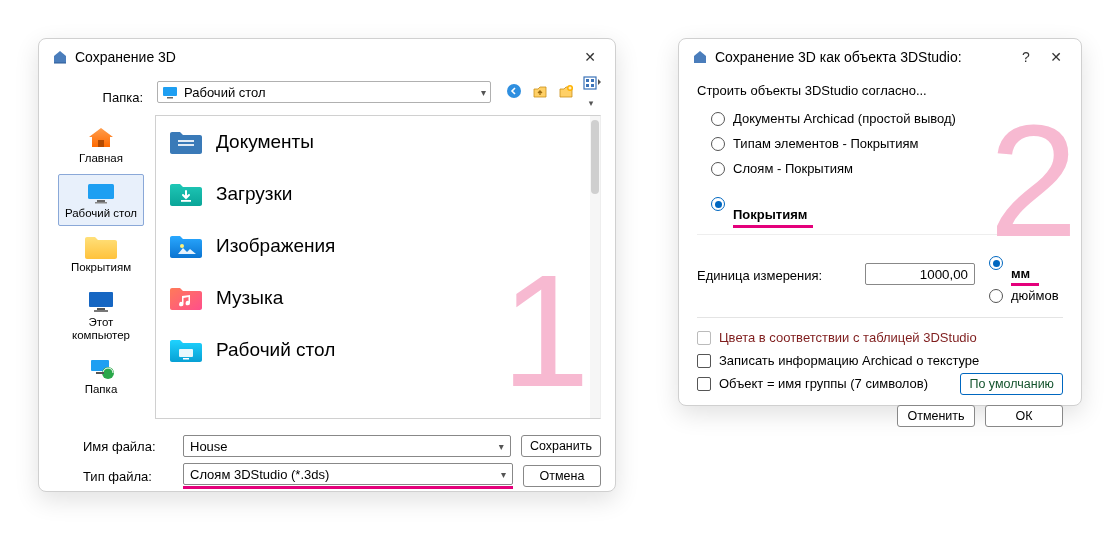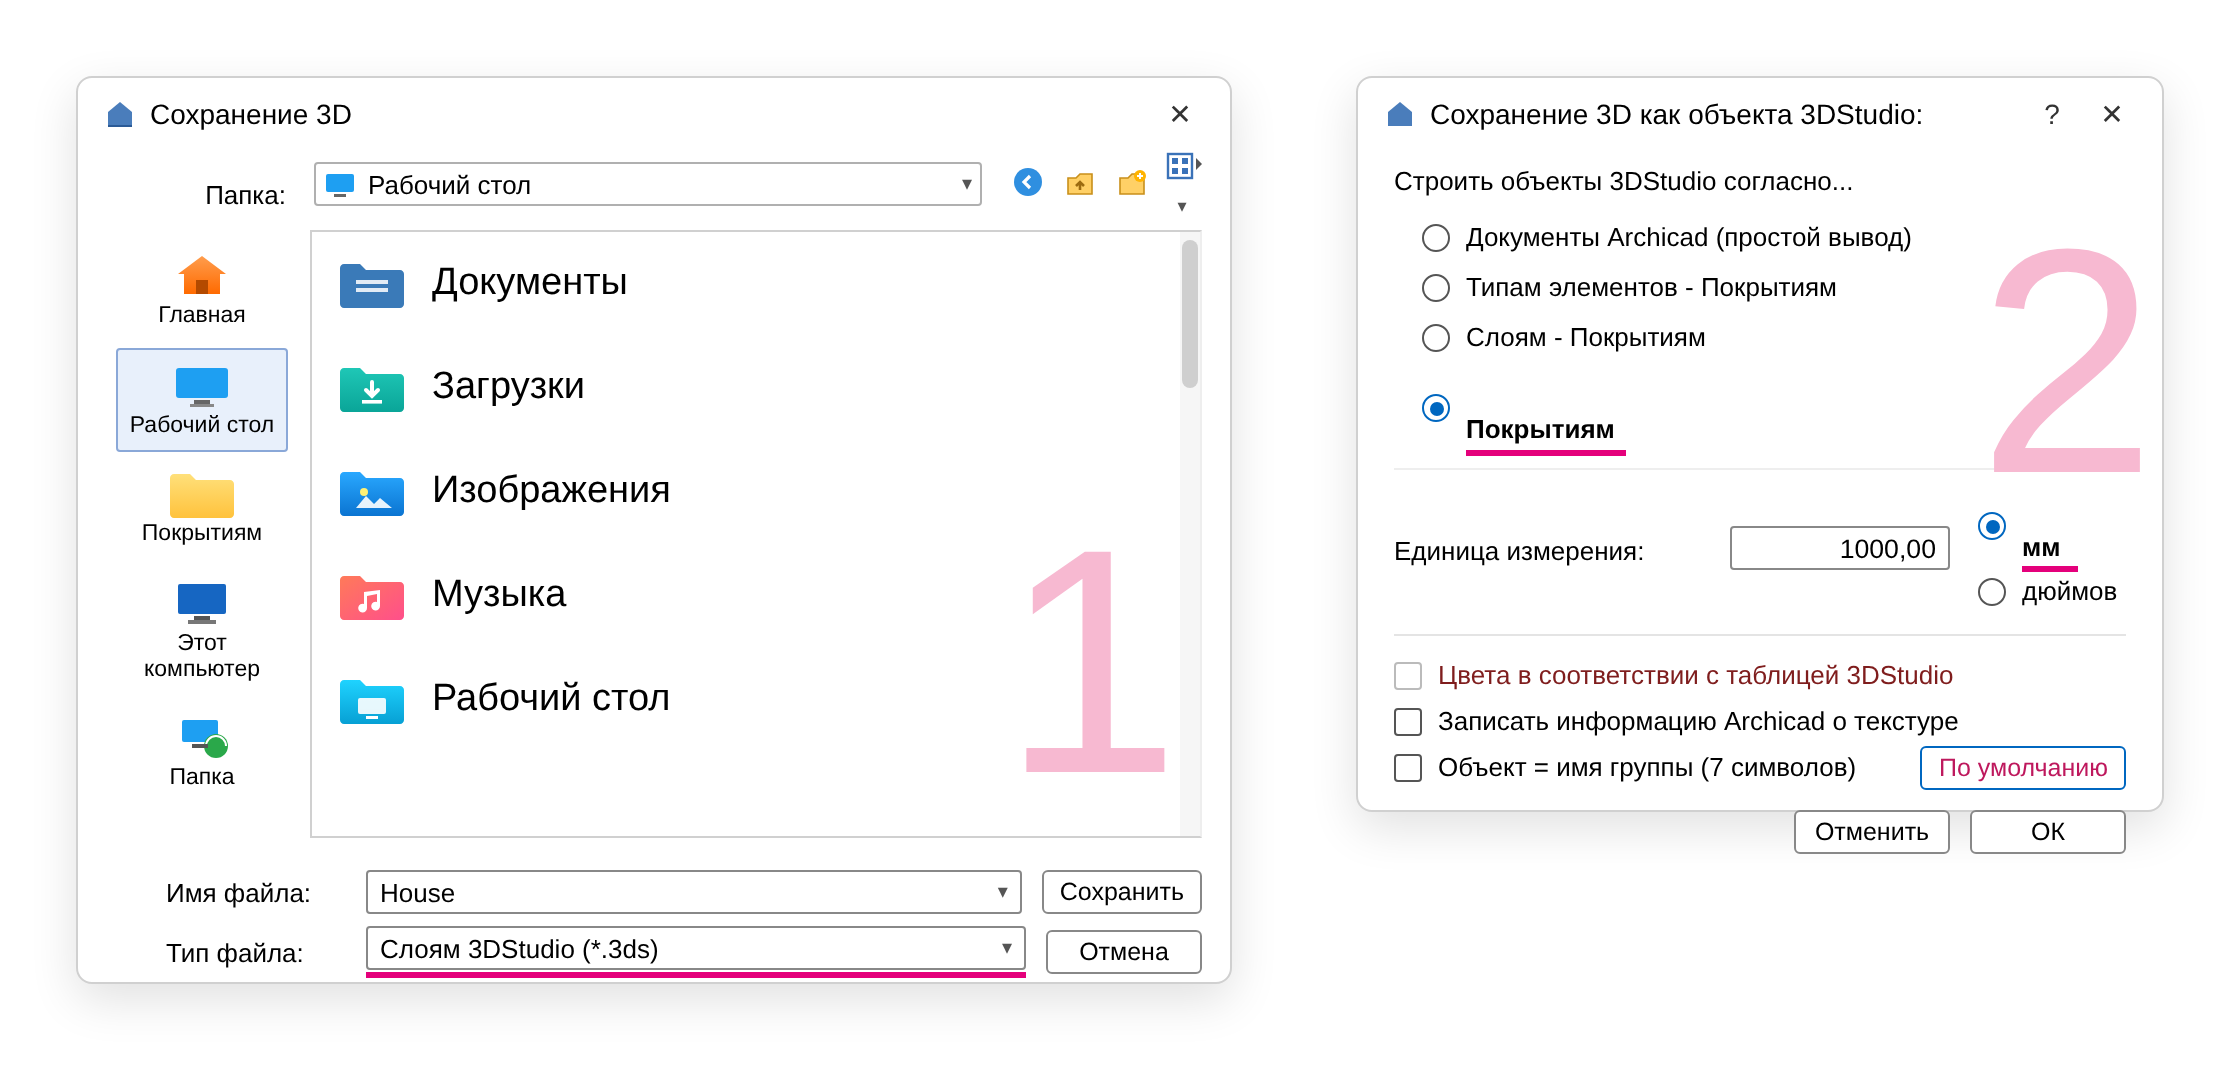--- a/index.html
+++ b/index.html
@@ -363,21 +363,21 @@
     </div>
     <div class="check-row">
       <span class="checkbox"></span>
       <span>Записать информацию Archicad о текстуре</span>
     </div>
     <div style="display:flex; align-items:center;">
       <div class="check-row" style="flex:1">
         <span class="checkbox"></span>
         <span>Объект = имя группы (7 символов)</span>
       </div>
-      <div class="btn" style="border-color:#0067c0;color:#be185d">
+      <div class="btn" style="border-color:#0067c0;color:#14532d">
           <span>По умолчанию</span>
         </div>
     </div>
 
     <div class="d2-buttons">
       <div class="btn">
           <span>Отменить</span>
         </div>
       <div class="btn">
           <span>ОК</span>

